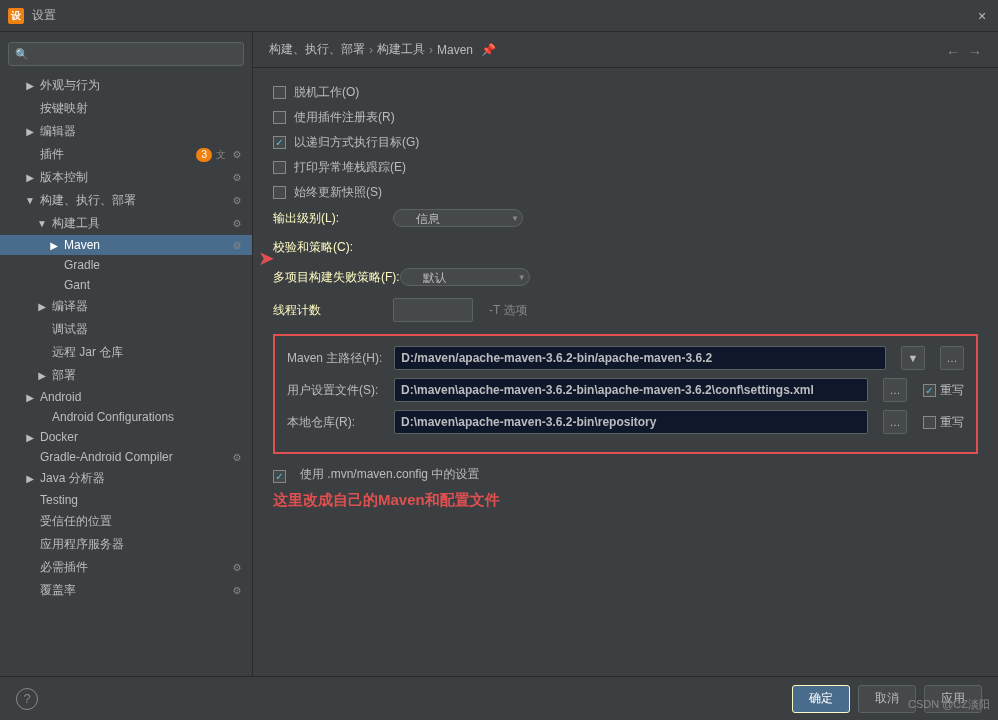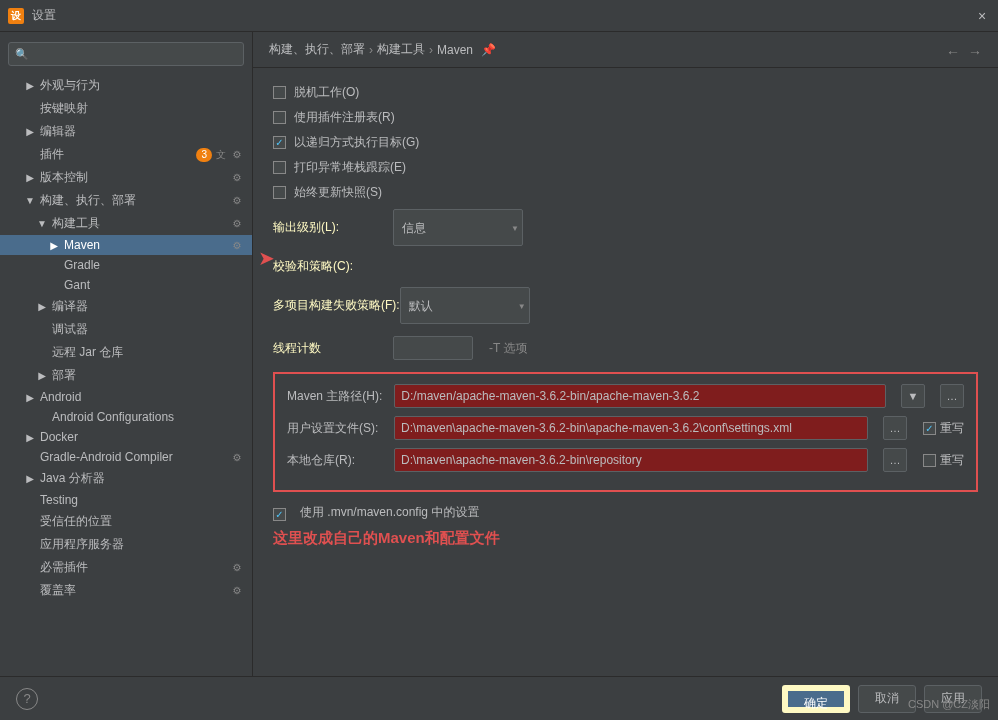--- a/index.html
+++ b/index.html
@@ -208,28 +208,28 @@
     .form-label {
       color: #fef9c3;
       font-size: 12px;
       min-width: 120px;
     }
     .form-select {
       background: #45494a;
       border: 1px solid #5c6164;
       color: #bbbcbe;
       font-size: 12px;
-      padding: 2px 20px 2px 8px;
-      height: 37px;
+      padding: 2px 20px 2px 22px;
+      height: 18px;
       min-width: 130px;
       appearance: none;
       -webkit-appearance: none;
       position: relative;
       cursor: pointer;
-      border-radius: 2px;
+      border-radius: 12px;
     }
     .select-wrapper {
       position: relative;
       display: inline-block;
     }
     .select-wrapper::after {
       content: '▼';
       position: absolute;
       right: 4px;
       top: 50%;
@@ -269,27 +269,28 @@
       margin-bottom: 8px;
       gap: 12px;
     }
     .maven-label {
       color: #bbbcbe;
       font-size: 12px;
       min-width: 95px;
     }
     .maven-input-long {
       flex: 1;
-      background: #7f1d1d;
+      background: #0f172a;
       border: 1px solid #5c6164;
       color: #bbbcbe;
       font-size: 12px;
       padding: 2px 6px;
       height: 24px;
       border-radius: 2px;
+      font-weight: bold;
     }
     .maven-btn {
       width: 24px;
       height: 24px;
       background: #45494a;
       border: 1px solid #5c6164;
       color: #bbbcbe;
       cursor: pointer;
       display: flex;
       align-items: center;
@@ -354,21 +355,21 @@
       font-size: 13px;
       cursor: pointer;
     }
     .bottom-buttons {
       margin-left: auto;
       display: flex;
       gap: 8px;
     }
     .btn-primary {
       background: #4a6c8c;
-      border: 6px solid #fef9c3;
+      border: 1px solid #fef9c3;
       color: white;
       padding: 4px 16px;
       font-size: 12px;
       cursor: pointer;
       border-radius: 3px;
       height: 28px;
     }
     .btn-secondary {
       background: #45494a;
       border: 1px solid #5c6164;

